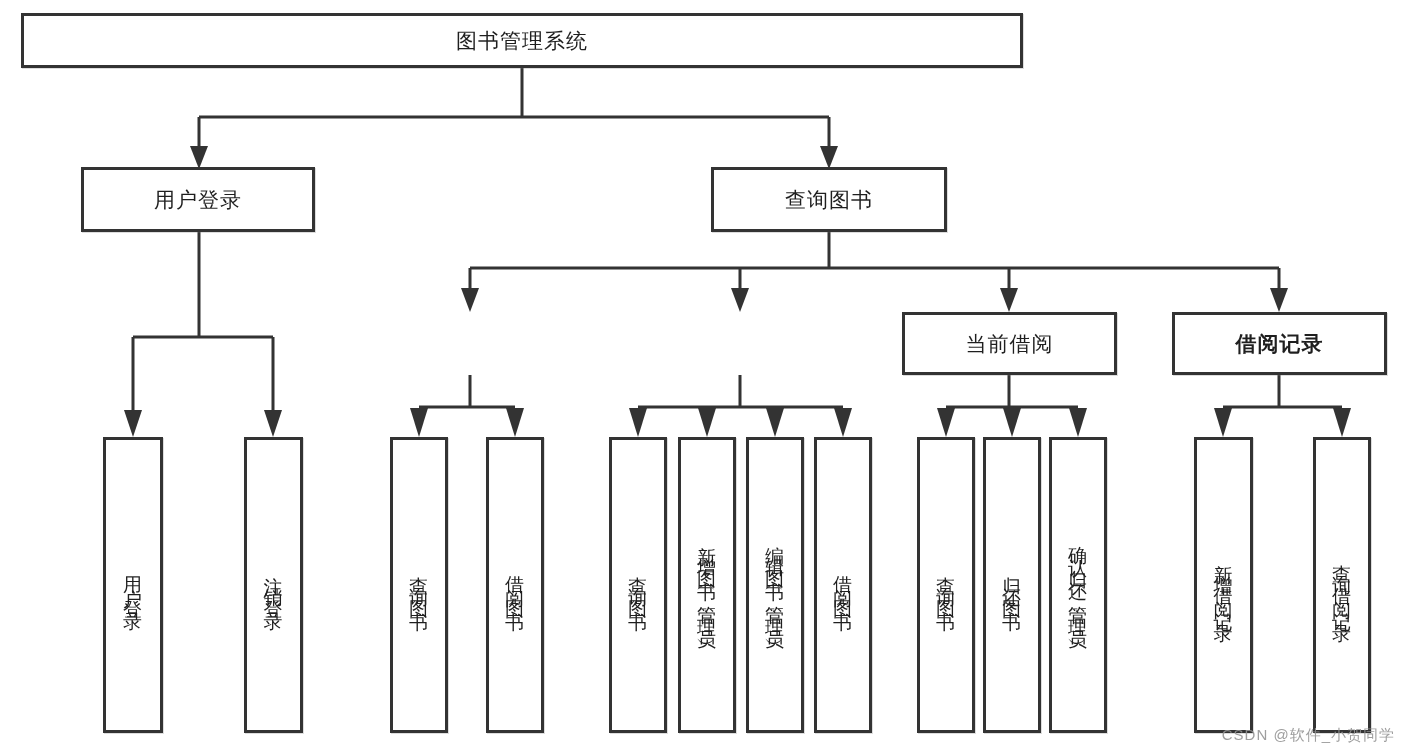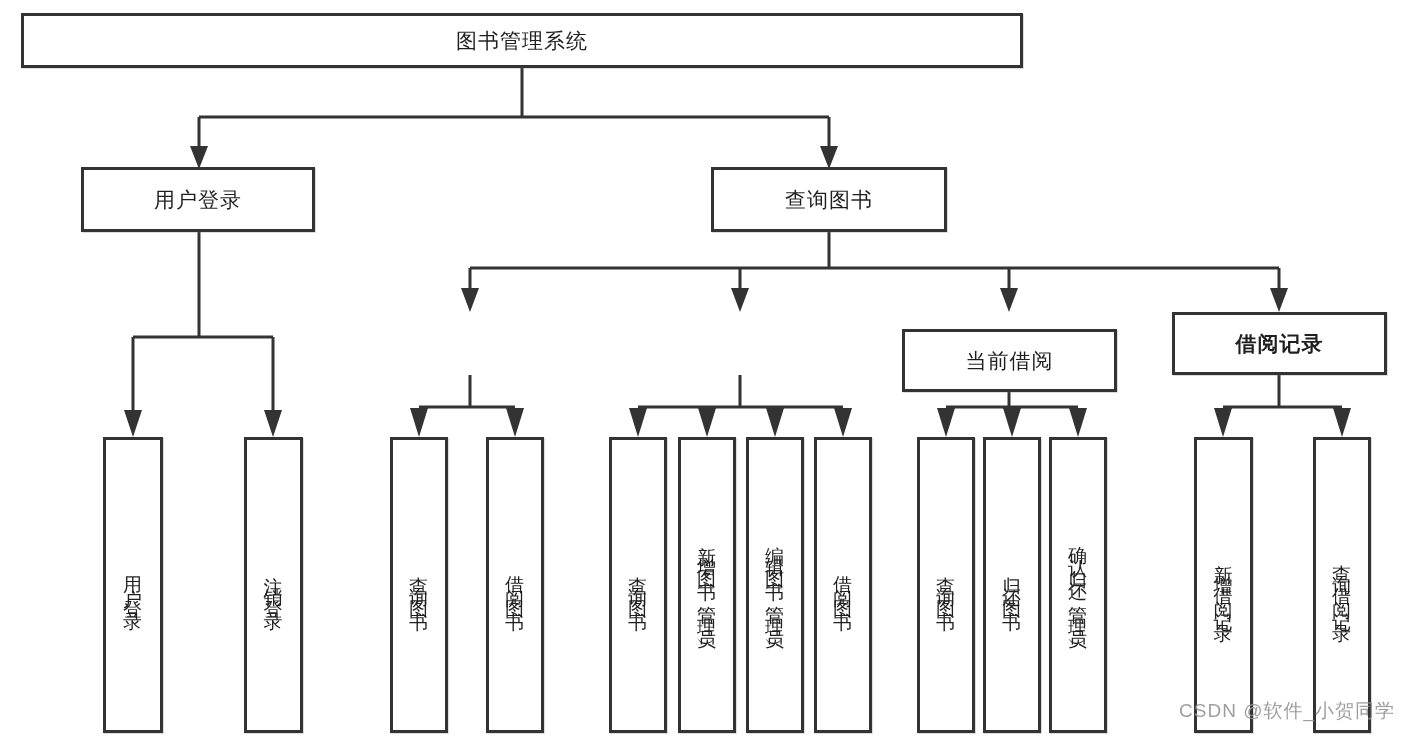--- a/index.html
+++ b/index.html
@@ -33,22 +33,22 @@
   .vbox {
     writing-mode:vertical-rl;
     text-orientation:mixed;
     font-size:19px;
     letter-spacing:12px;
     line-height:1;
     white-space:nowrap;
   }
   #watermark {
     position:absolute;
-    right:10px; bottom:23px;
-    font-size:19px;
+    right:10px; bottom:2px;
+    font-size:15px;
     color:rgba(148,148,148,0.9);
     letter-spacing:1px;
     z-index:5;
     white-space:nowrap;
   }
 </style>
 </head>
 <body>
 
 <div id="stage">
@@ -98,21 +98,21 @@
       <polygon points="1214,408 1232,408 1223,437"></polygon>
       <polygon points="1333,408 1351,408 1342,437"></polygon>
     </g>
   </svg>
 
   <div class="box hbox" style="left:21px; top:13px; width:1002px; height:55px;">图书管理系统</div>
 
   <div class="box hbox" style="left:81px; top:167px; width:234px; height:65px;">用户登录</div>
   <div class="box hbox" style="left:711px; top:167px; width:236px; height:65px;">查询图书</div>
 
-  <div class="box hbox" style="left:902px; top:312px; width:215px; height:63px;margin-top:17px;">当前借阅</div>
+  <div class="box hbox" style="left:902px; top:312px; width:215px; height:63px;">当前借阅</div>
   <div class="box hbox" style="left:1172px; top:312px; width:215px; height:63px;font-weight:bold;">借阅记录</div>
 
   <div class="box vbox" style="left:103px; top:437px; width:60px; height:296px;">用户登录</div>
   <div class="box vbox" style="left:244px; top:437px; width:59px; height:296px;">注销登录</div>
 
   <div class="box vbox" style="left:390px; top:437px; width:58px; height:296px;">查询图书</div>
   <div class="box vbox" style="left:486px; top:437px; width:58px; height:296px;">借阅图书</div>
 
   <div class="box vbox" style="left:609px; top:437px; width:58px; height:296px;">查询图书</div>
   <div class="box vbox" style="left:678px; top:437px; width:58px; height:296px;">新增图书（管理员）</div>

